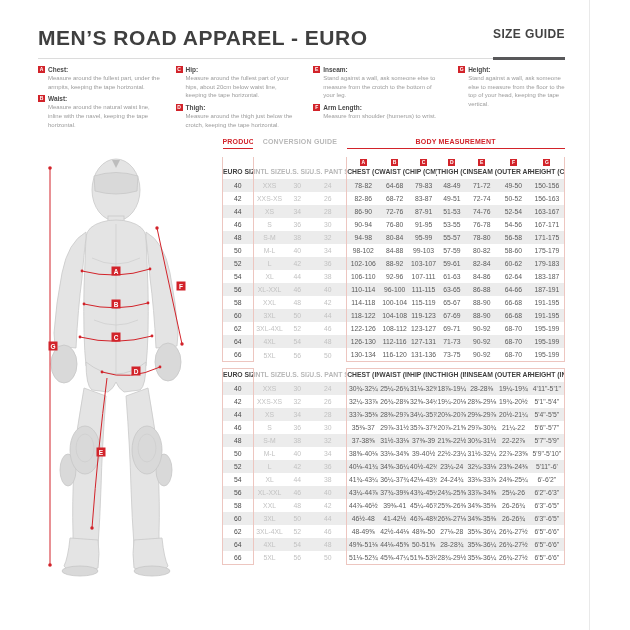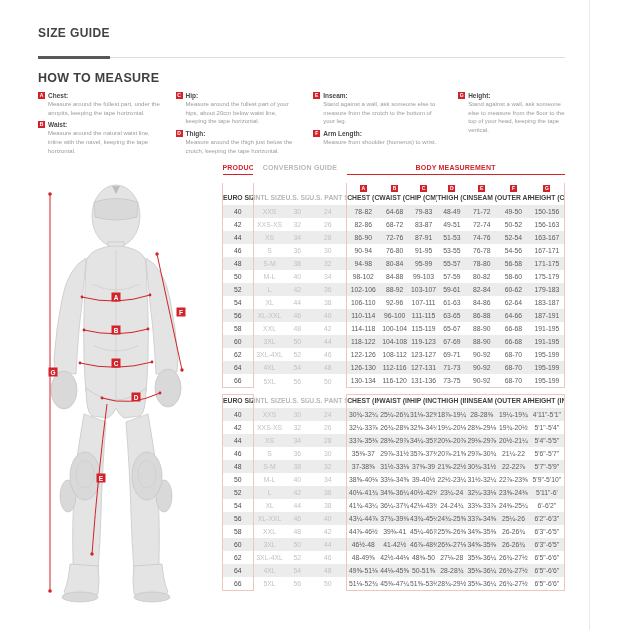--- a/index.html
+++ b/index.html
@@ -73,24 +73,24 @@
                   fill:#ffffff;text-anchor:middle;}
 </style>
 </head>
 <body>
 
 <div class="page-edge"></div>
 
 <div class="page">
 
   <div class="header">
+    <div class="title">MEN’S ROAD APPAREL - EURO</div>
     <div class="size-guide">SIZE GUIDE</div>
   </div>
 
-  <div class="htm-title">HOW TO MEASURE</div>
   <div class="measure-grid" id="measure-grid">
       <div>
         <div class="m-head">
           <span class="badge">A</span>
           <span class="m-label">Chest:</span>
         </div>
         <div class="m-text">Measure around the fullest part, under the armpits, keeping the tape horizontal.</div>
         <div class="m-head">
           <span class="badge">B</span>
           <span class="m-label">Waist:</span>

